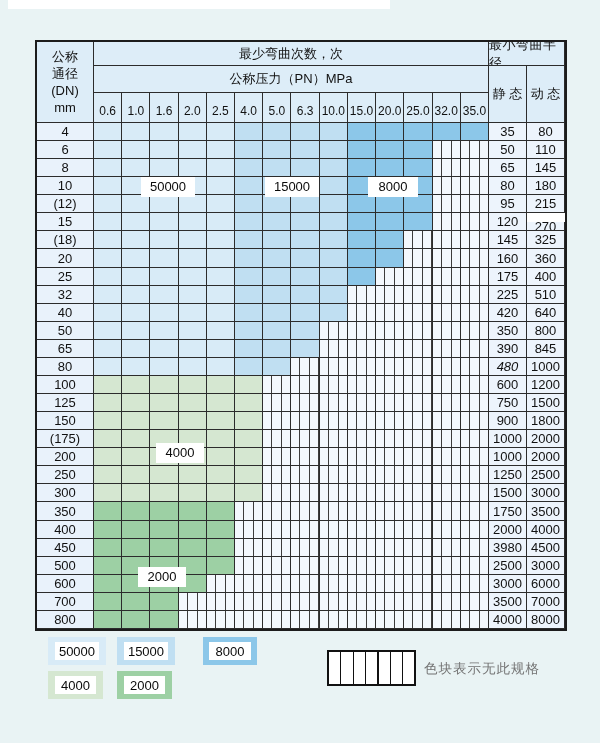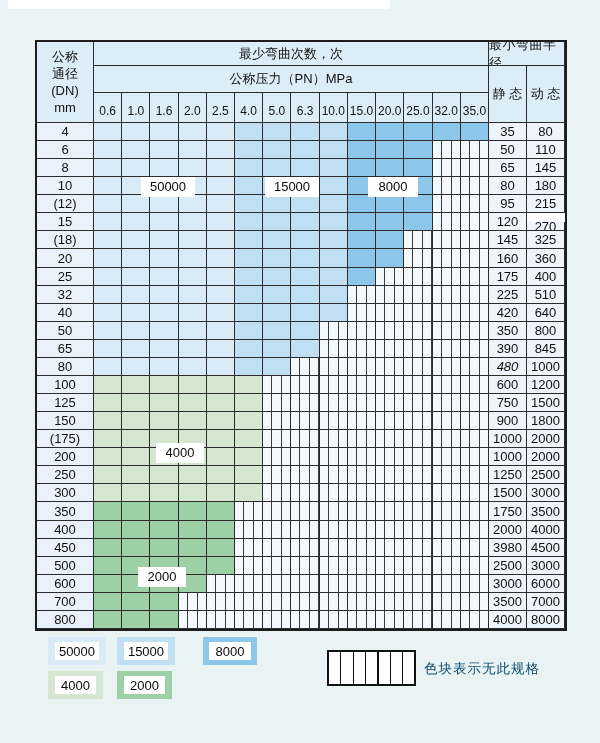--- a/index.html
+++ b/index.html
@@ -28,21 +28,21 @@
   .cell{background:#ffffff;}
   .hatch{background-color:#f3f8fd;
          background-image:repeating-linear-gradient(to right,transparent 0,transparent 8.4px,#3c3c3c 8.4px,#3c3c3c 9.4px);}
   
   .zlabel{position:absolute;background:#ffffff;font-size:13px;color:#0a0a0a;text-align:center;
           line-height:20px;height:20px;}
   
   .swatch{position:absolute;display:flex;align-items:center;justify-content:center;}
   .swatch .inner{background:#ffffff;width:76%;height:64%;display:flex;align-items:center;
           justify-content:center;font-size:13px;color:#0a0a0a;}
-  .ltext{position:absolute;font-size:13.5px;color:#0c4a6e;letter-spacing:1px;}
+  .ltext{position:absolute;font-size:13.5px;color:#737373;letter-spacing:1px;}
   .nospec-box{position:absolute;left:327px;top:650px;width:89px;height:36px;background:#ffffff;
           border:2px solid #111;box-sizing:border-box;
           background-image:repeating-linear-gradient(to right,transparent 0,transparent 11.2px,#111 11.2px,#111 12.4px);}
 </style>
 </head>
 <body>
 
 <div class="page">
   <div class="top-strip"></div>
 

